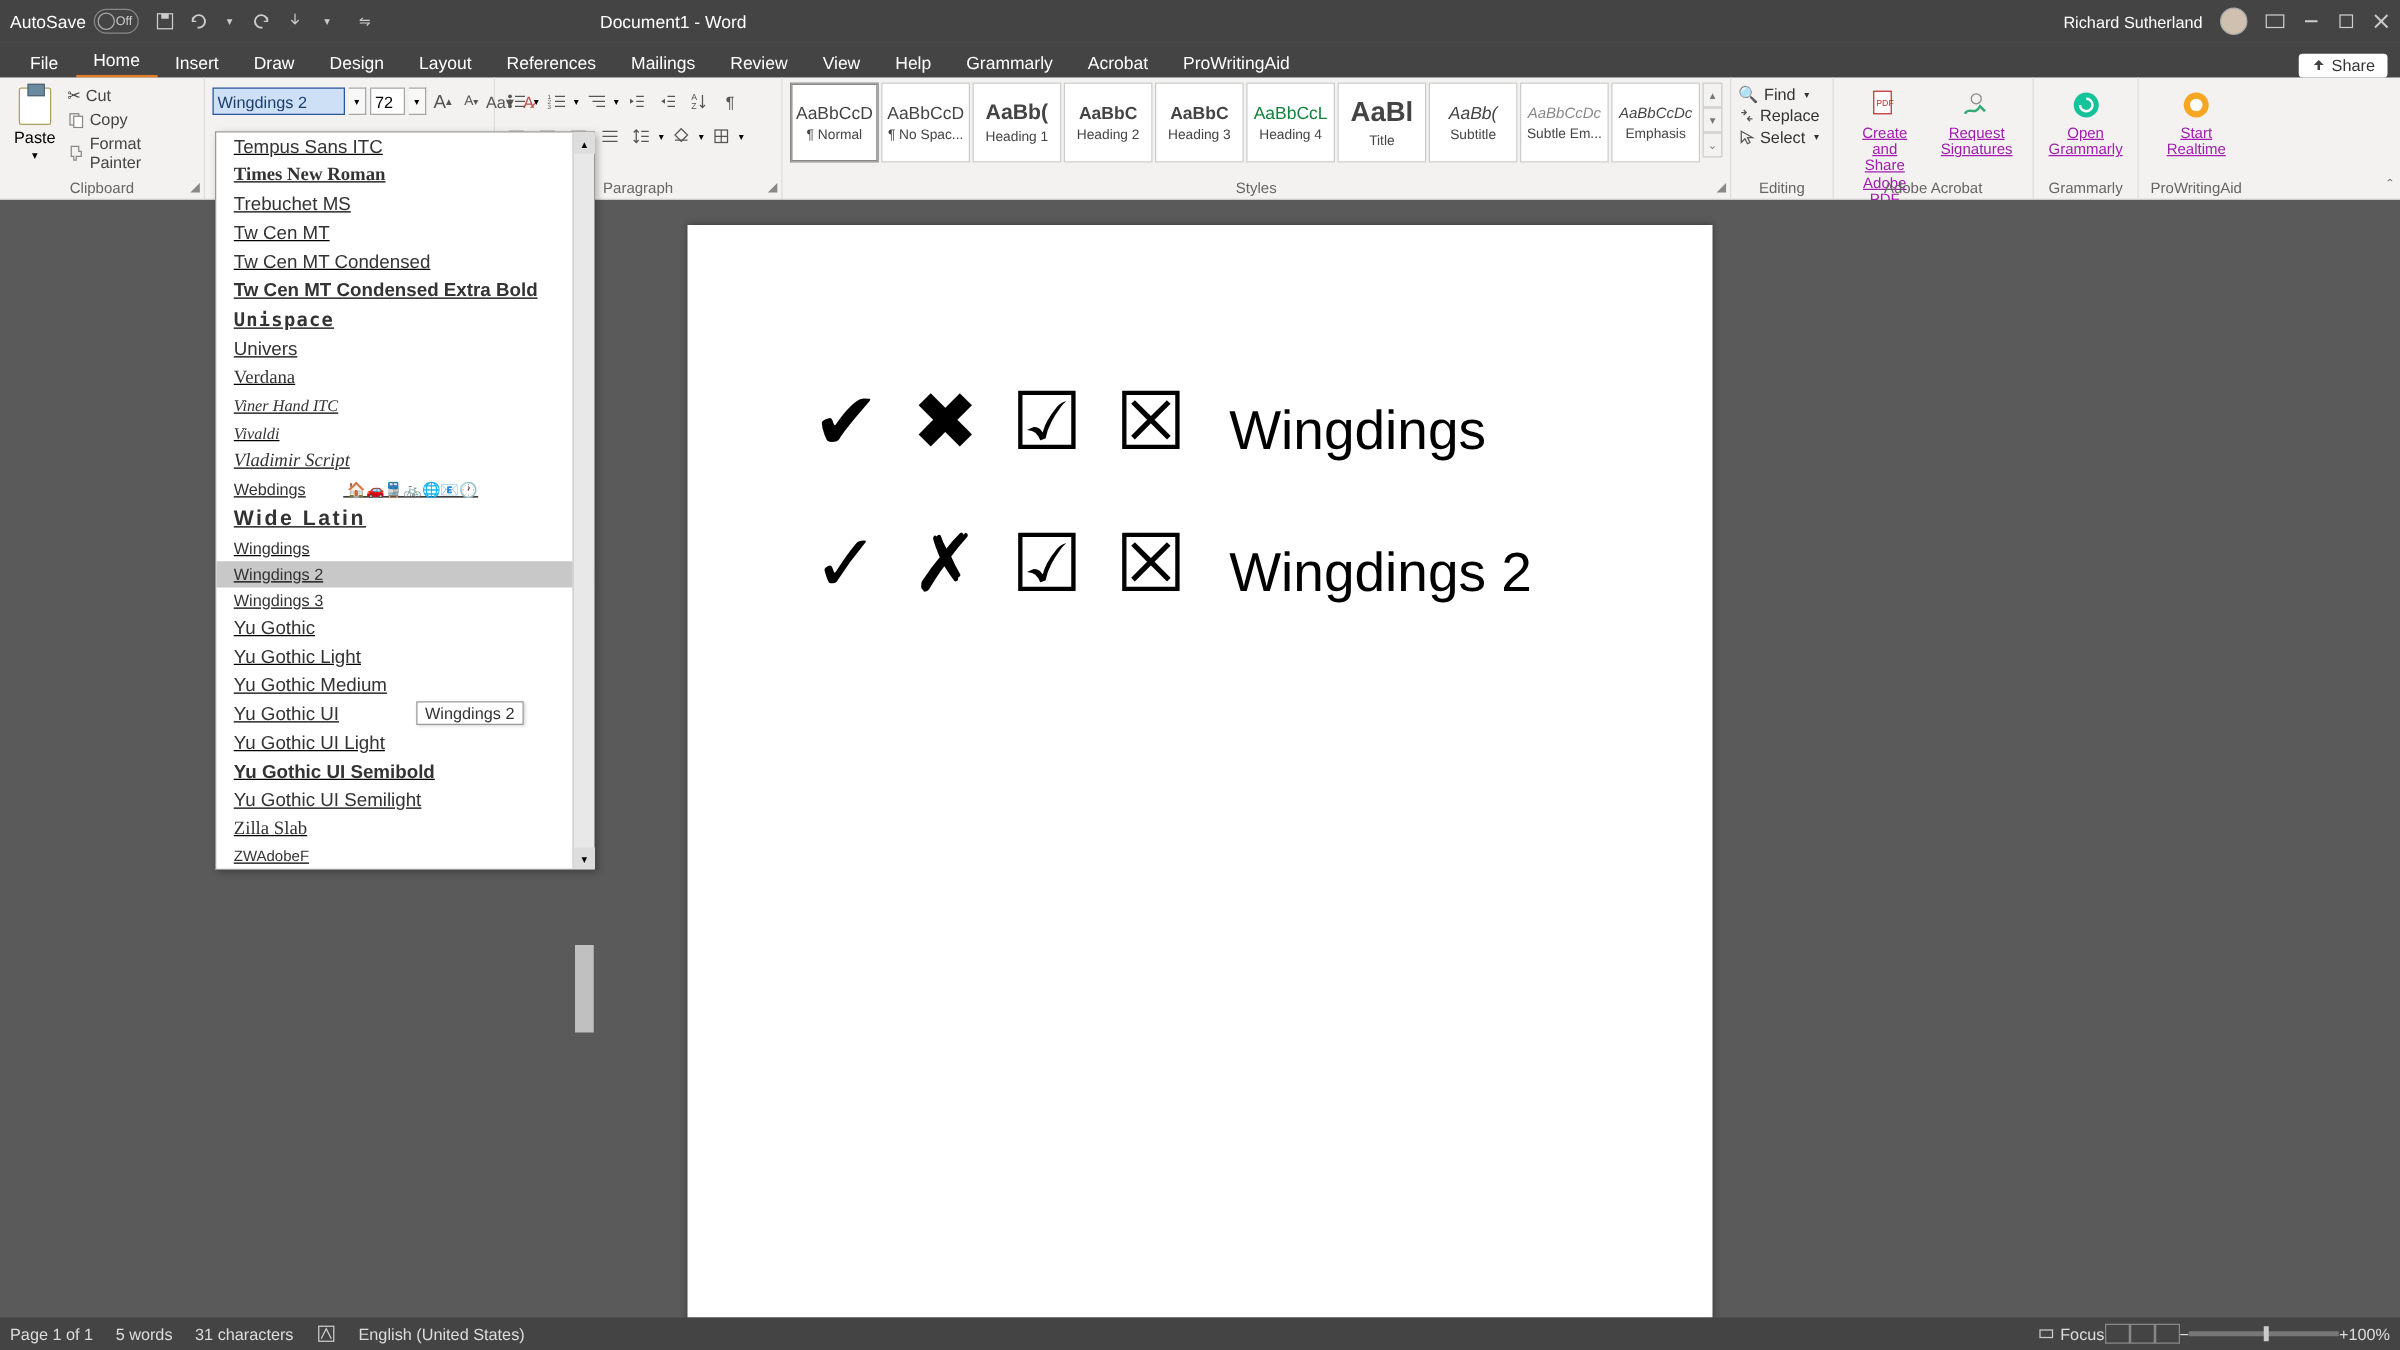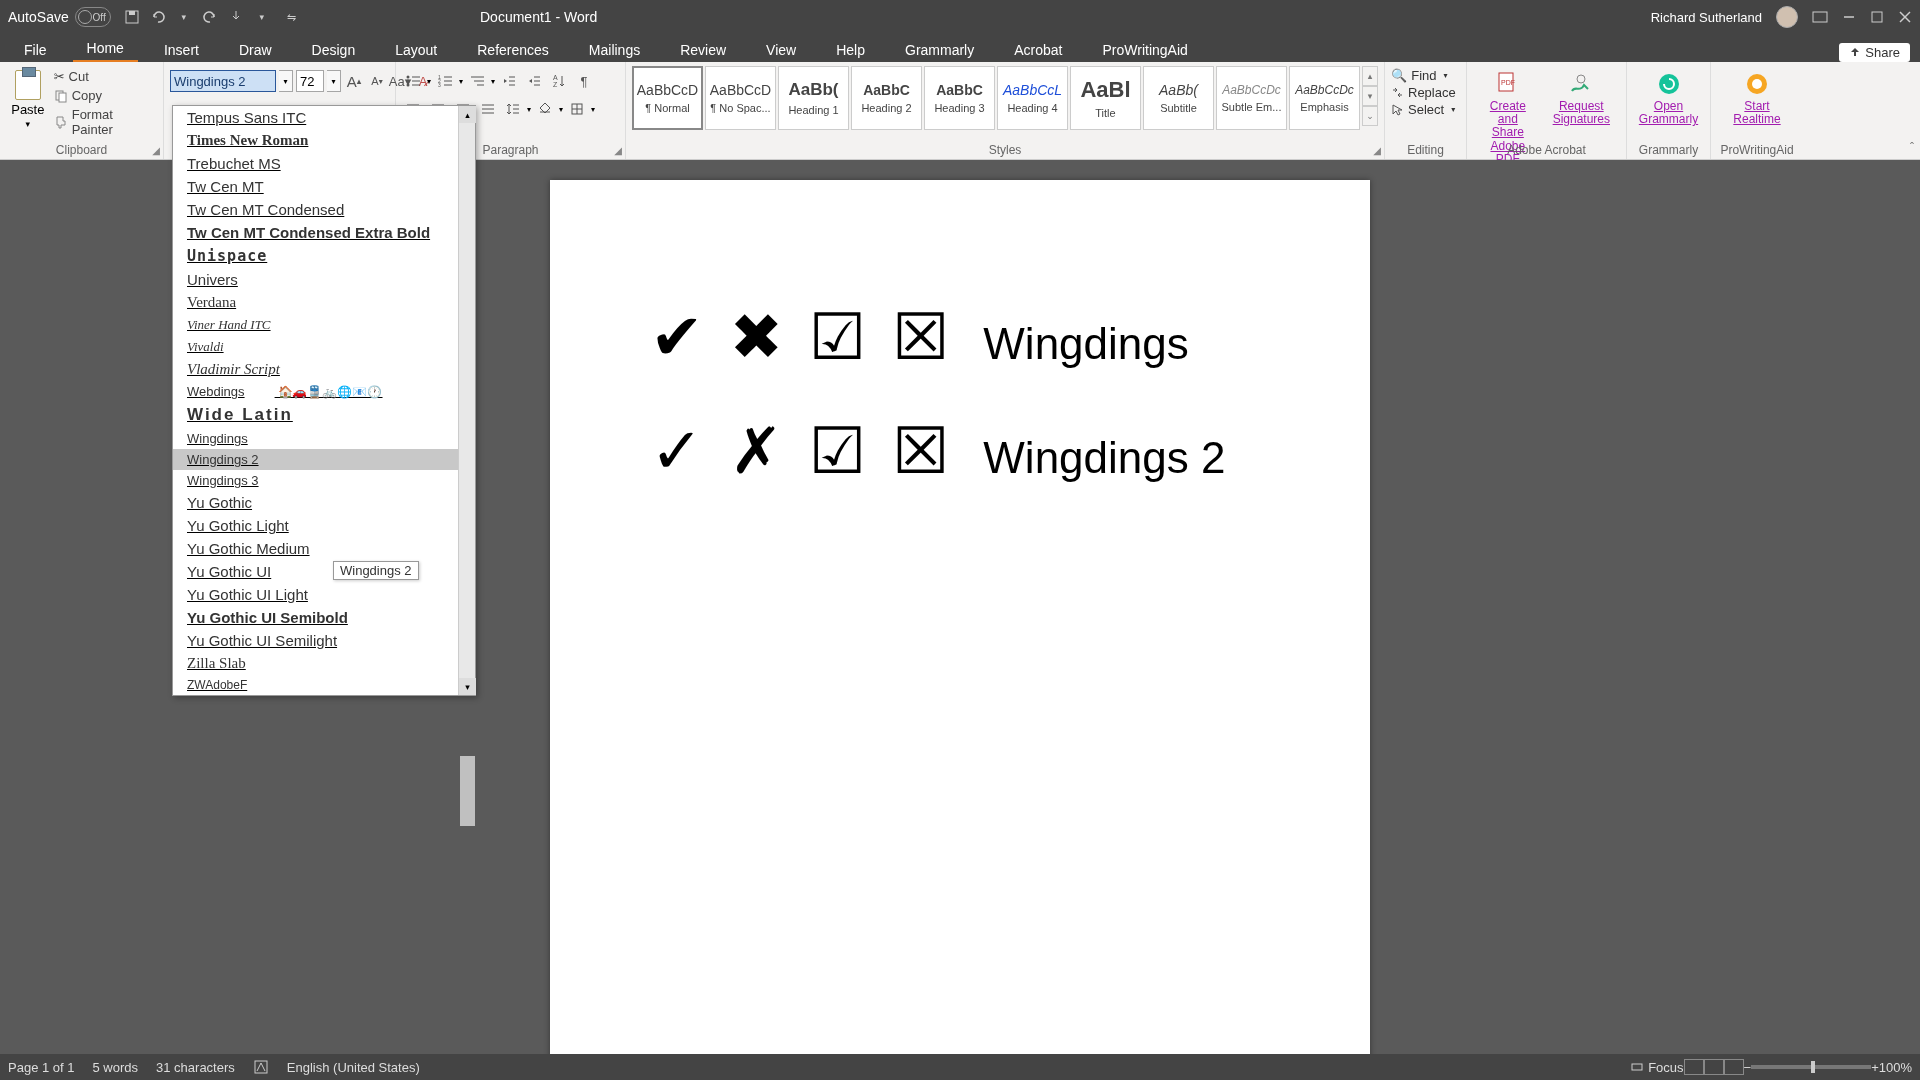--- a/index.html
+++ b/index.html
@@ -13,21 +13,21 @@
 .titlebar .toggle-label { font-size: 10px; position: absolute; right: 4px; color: #ccc; }
 .titlebar .qat { display: flex; gap: 8px; margin-left: 12px; align-items: center; }
 .titlebar .qat span { width: 18px; height: 18px; display: inline-flex; align-items: center; justify-content: center; }
 .titlebar .doc-title { position: absolute; left: 480px; font-size: 14px; }
 .titlebar .search { position: absolute; left: 790px; width: 370px; height: 24px; background: #666; border: 1px solid #555; display: flex; align-items: center; padding: 0 8px; gap: 8px; color: #ccc; font-size: 13px; }
 .titlebar .right { position: absolute; right: 8px; display: flex; align-items: center; gap: 14px; }
 .titlebar .avatar { width: 22px; height: 22px; border-radius: 50%; background: #d0c0b0; border: 1px solid #aaa; }
 .titlebar .winbtn { width: 14px; height: 14px; display: inline-flex; align-items: center; justify-content: center; }
 
 
-.tabs { height: 28px; background: #444; display: flex; align-items: flex-end; padding-left: 10px; gap: 12px; color: #fff; font-size: 14px; }
+.tabs { height: 28px; background: #444; display: flex; align-items: flex-end; padding-left: 10px; gap: 0; color: #fff; font-size: 14px; }
 .tabs .tab { padding: 4px 14px 4px; cursor: pointer; }
 .tabs .tab.active { border-bottom: 2px solid #e67e22; }
 .tabs .share { margin-left: auto; margin-right: 10px; background: #fff; color: #333; padding: 2px 10px; border-radius: 3px; font-size: 13px; display: flex; align-items: center; gap: 4px; }
 
 
 .ribbon { height: 98px; background: #f3f2f1; border-bottom: 1px solid #ccc; display: flex; position: relative; }
 .ribbon-group { border-right: 1px solid #ddd; padding: 4px 6px 0; display: flex; flex-direction: column; height: 100%; position: relative; }
 .ribbon-group .label { position: absolute; bottom: 2px; left: 50%; transform: translateX(-50%); font-size: 12px; color: #666; }
 .ribbon-group .launcher { position: absolute; bottom: 3px; right: 3px; font-size: 10px; color: #888; }
 .group-body { flex: 1; display: flex; align-items: flex-start; }
@@ -375,21 +375,21 @@
           </div>
         <div class="style-item">
             <span class="preview" style="font-weight:bold">AaBbC</span>
             <span>Heading 2</span>
           </div>
         <div class="style-item">
             <span class="preview" style="font-weight:bold">AaBbC</span>
             <span>Heading 3</span>
           </div>
         <div class="style-item">
-            <span class="preview" style="font-style:italic;color:#1d4ed8">AaBbCcL</span>
+            <span class="preview" style="color:#15803d">AaBbCcL</span>
             <span>Heading 4</span>
           </div>
         <div class="style-item">
             <span class="preview" style="font-size:22px;font-weight:bold">AaBl</span>
             <span>Title</span>
           </div>
         <div class="style-item">
             <span class="preview" style="font-style:italic">AaBb(</span>
             <span>Subtitle</span>
           </div>

